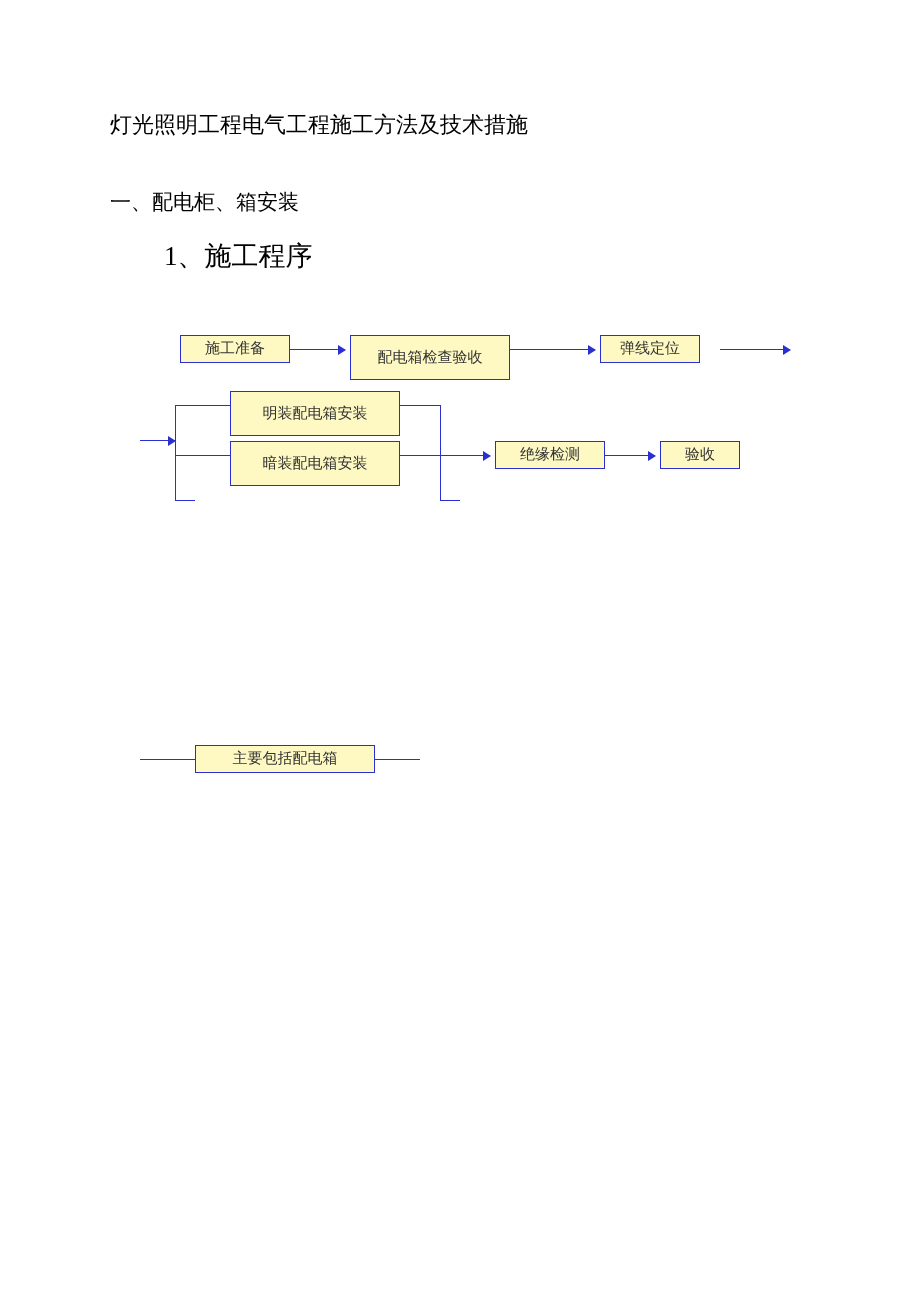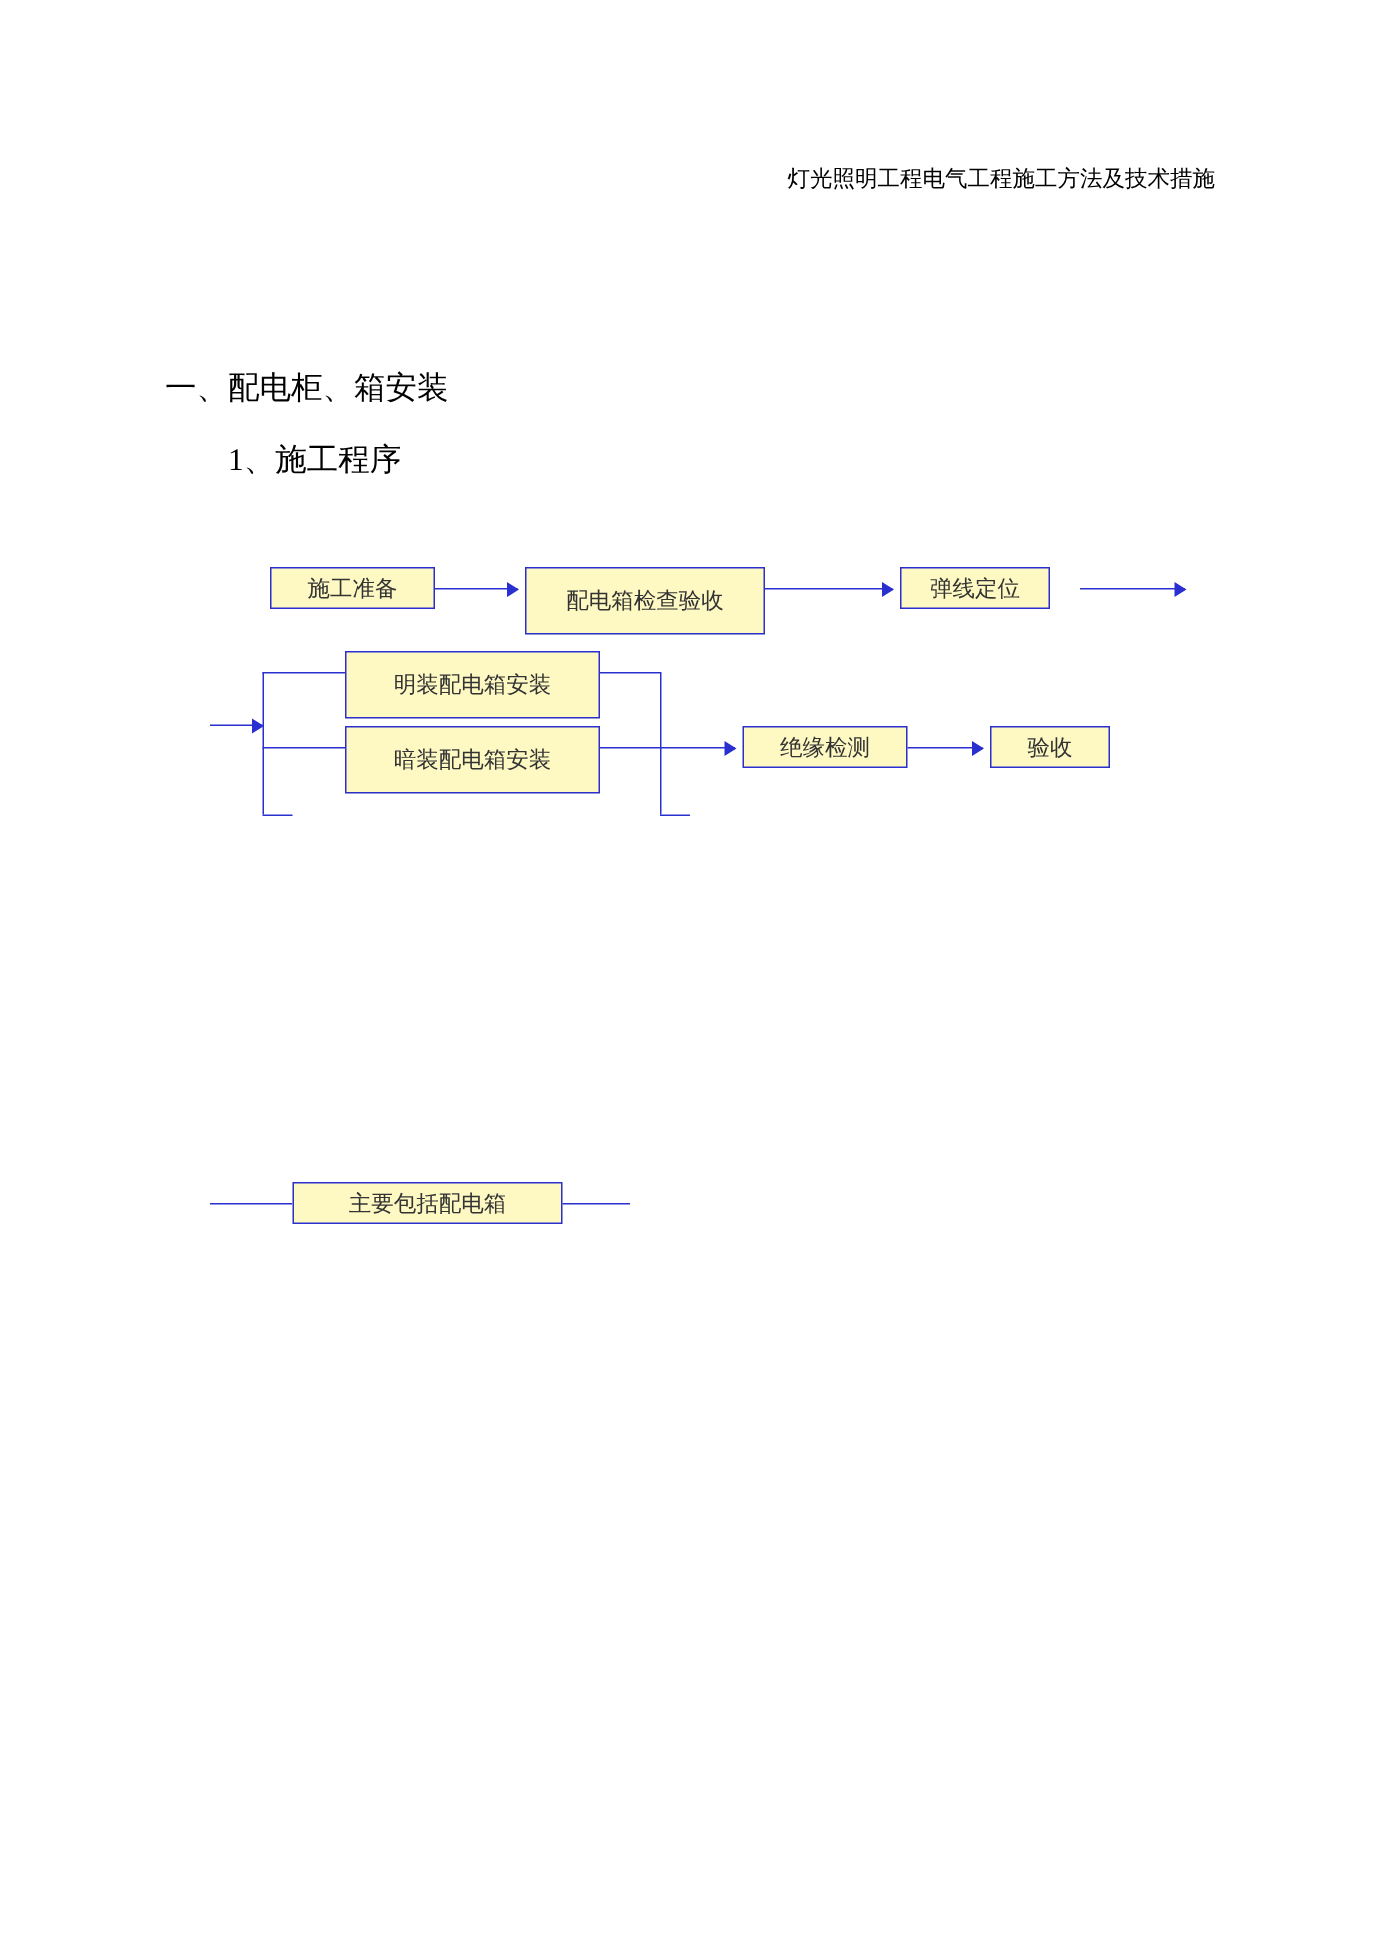--- a/index.html
+++ b/index.html
@@ -11,38 +11,38 @@
     height: 1301px;
     position: relative;
     color: #000;
   }
   .page {
     padding: 110px 110px 60px 110px;
     box-sizing: border-box;
     width: 920px;
   }
   .title {
-    text-align: right;
-    font-size: 15px;
-    margin-bottom: 107px;
+    text-align: left;
+    font-size: 22px;
+    margin-bottom: 40px;
   }
   .para {
     font-size: 21px;
     line-height: 2.1;
     text-indent: 2em;
     margin-bottom: 8px;
   }
   .heading {
     font-size: 21px;
     line-height: 2.1;
     margin-top: 4px;
     margin-bottom: 4px;
   }
   .subheading {
-    font-size: 21px;
+    font-size: 27px;
     line-height: 2.1;
     text-indent: 2em;
     margin-bottom: 50px;
   }
   .diagram {
     position: relative;
     margin-left: 50px;
     width: 680px;
     height: 320px;
     font-family: "SimSun", "宋体", serif;

